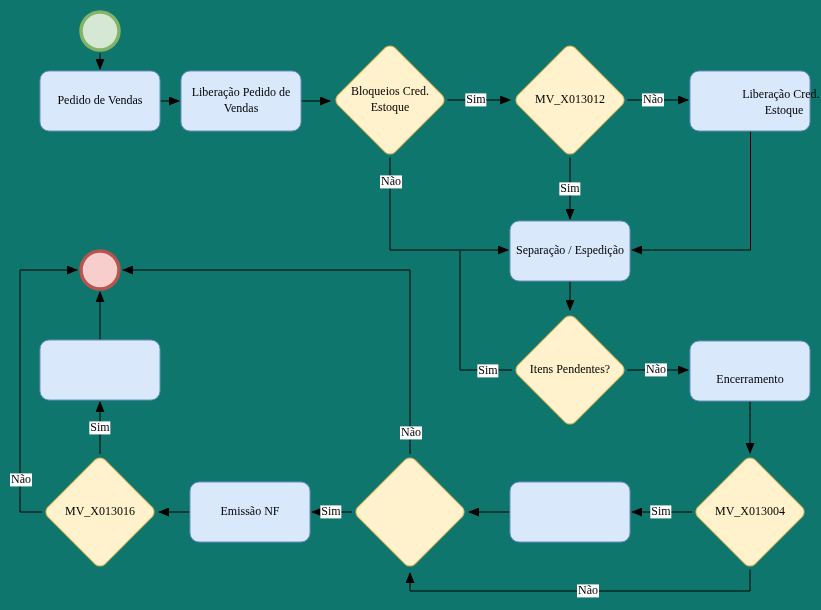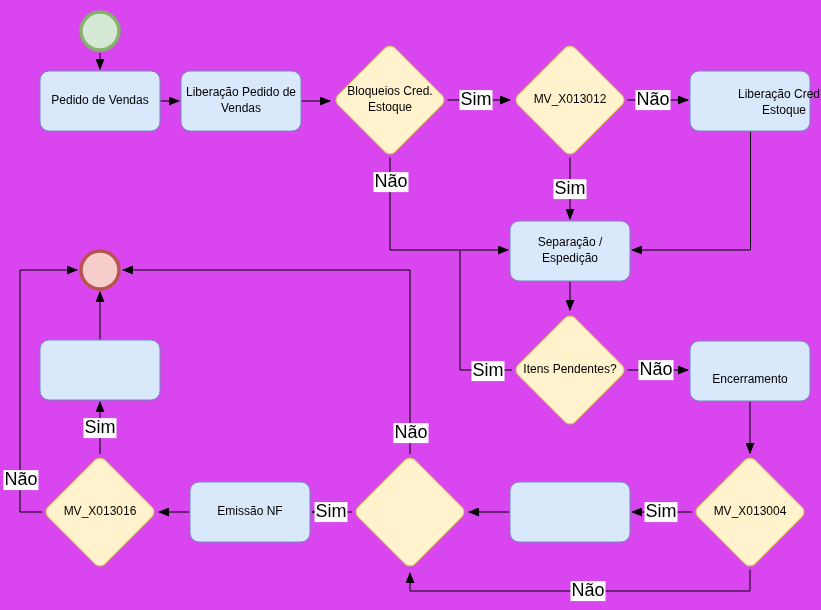--- a/index.html
+++ b/index.html
@@ -1,32 +1,32 @@
 <!DOCTYPE html>
 <html><head>
 <meta charset="utf-8">
 <style>
   html,body{margin:0;padding:0;background:#ffffff;}
   .canvas{
-    position:relative;width:821px;height:610px;background:#d946ef;
-    font-family:Liberation Sans, sans-serif;overflow:hidden;
+    position:relative;width:821px;height:610px;background:#0f766e;
+    font-family:Liberation Serif, serif;overflow:hidden;
   }
   .canvas svg{position:absolute;left:0;top:0;}
   .edge{fill:none;stroke:#000000;stroke-width:1;}
   .process{fill:#dae8fc;stroke:#6c8ebf;stroke-width:1;}
   .decision{fill:#fff2cc;stroke:#d6b656;stroke-width:1;}
   .start-ev{fill:#d5e8d4;stroke:#82b366;stroke-width:3.5;}
   .end-ev{fill:#f8cecc;stroke:#b85450;stroke-width:3.5;}
   .node-label{
     position:absolute;display:flex;align-items:center;justify-content:center;
     text-align:center;font-size:12px;line-height:1.3;color:#000;pointer-events:none;
   }
   .edge-label{
     position:absolute;transform:translate(-50%,-50%);background:#ffffff;
-    font-size:18px;line-height:1.1;color:#000;padding:0 1px;white-space:nowrap;
+    font-size:12px;line-height:1.1;color:#000;padding:0 1px;white-space:nowrap;
   }
 </style>
 </head>
 <body>
 
 <div class="canvas">
 
   <svg width="821" height="610" viewBox="0 0 821 610" xmlns="http://www.w3.org/2000/svg">
     <defs>
       <marker id="arrow" markerWidth="12" markerHeight="9" refX="10" refY="4.5" orient="auto" markerUnits="userSpaceOnUse">

